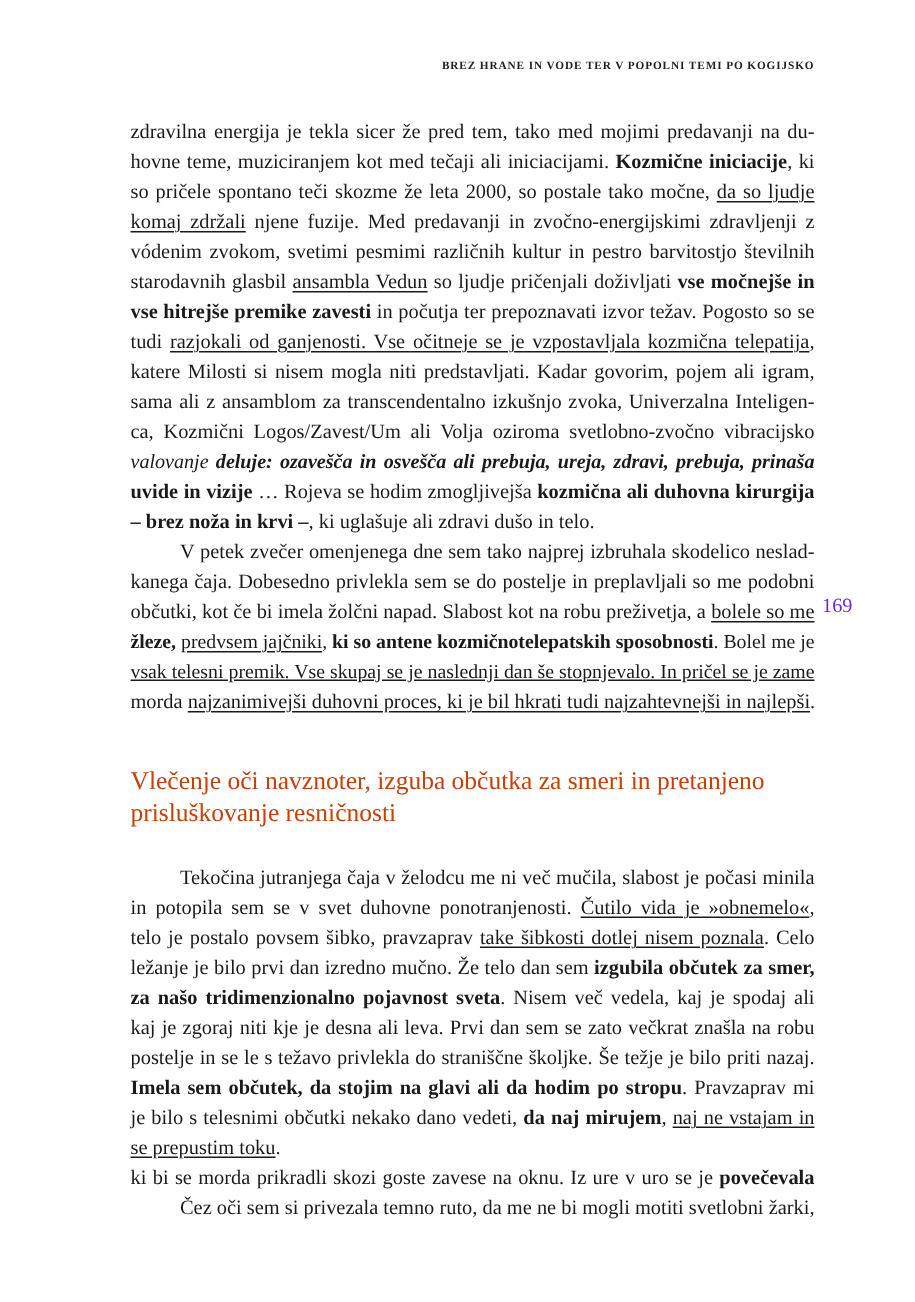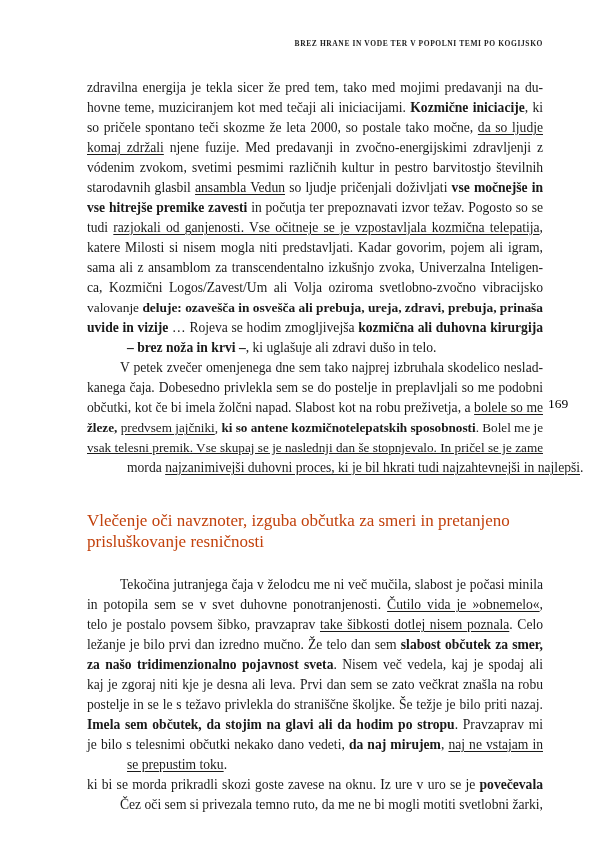--- a/index.html
+++ b/index.html
@@ -2,25 +2,25 @@
 <html><head>
 <meta charset="utf-8">
 <style>
   html, body { margin: 0; padding: 0; background: #ffffff; }
   body { width: 610px; height: 868px; position: relative; overflow: hidden;
          font-family: "DejaVu Serif", "Liberation Serif", serif; color: #1a1a1a; }
   .running-head { position: absolute; top: 39px; right: 67px; font-size: 7.5px;
          letter-spacing: 0.6px; font-weight: bold; color: #222; white-space: nowrap;
          font-family: "Liberation Serif", serif; }
   .page-number { position: absolute; left: 548px; top: 396px; font-size: 13.5px;
-         font-family: "Liberation Serif", serif; color: #000000; }
+         font-family: "Liberation Serif", serif; color: #6d28d9; }
   .block { position: absolute; left: 87px; width: 456px; }
   .line { height: 20px; line-height: 20px; font-size: 13.6px; white-space: nowrap;
           font-family: "Liberation Serif", serif; display: flex; justify-content: space-between; }
-  .line.last { justify-content: flex-start; margin-left: 40px; }
+  .line.last { justify-content: flex-start; }
   .line .wrap { display: inline; text-align: justify; text-align-last: justify; width: 100%; }
   .line.last .wrap { text-align-last: left; }
   .line.indent .wrap { padding-left: 33px; box-sizing: border-box; }
   .b { font-weight: bold; }
   .u { text-decoration: underline; text-underline-offset: 2px; text-decoration-thickness: 1px; }
   .heading { position: absolute; left: 87px; top: 510px; width: 470px;
          font-family: "Liberation Serif", serif; font-weight: normal; font-size: 17px; line-height: 21px; color: #c2410c; }
   #block1 { top: 78px; }
   #block2 { top: 575px; }
 </style>
@@ -56,21 +56,21 @@
     </div>
     <div class="line">
       <div class="wrap"><span>katere Milosti si nisem mogla niti predstavljati. Kadar govorim, pojem ali igram,</span></div>
     </div>
     <div class="line">
       <div class="wrap"><span>sama ali z ansamblom za transcendentalno izkušnjo zvoka, Univerzalna Inteligen-</span></div>
     </div>
     <div class="line">
       <div class="wrap"><span>ca, Kozmični Logos/Zavest/Um ali Volja oziroma svetlobno-zvočno vibracijsko</span></div>
     </div>
-    <div class="line" style="font-size: 13.4px;">
+    <div class="line" style="font-size: 13.4px; font-style: italic;">
       <div class="wrap"><span>valovanje </span><span class="b">deluje: ozavešča in osvešča ali prebuja, ureja, zdravi, prebuja, prinaša</span></div>
     </div>
     <div class="line">
       <div class="wrap"><span class="b">uvide in vizije</span><span> … Rojeva se hodim zmogljivejša </span><span class="b">kozmična ali duhovna kirurgija</span></div>
     </div>
     <div class="line last">
       <div class="wrap"><span class="b">– brez noža in krvi –</span><span>, ki uglašuje ali zdravi dušo in telo.</span></div>
     </div>
     <div class="line indent">
       <div class="wrap"><span>V petek zvečer omenjenega dne sem tako najprej izbruhala skodelico neslad-</span></div>
@@ -103,21 +103,21 @@
     <div class="line indent">
       <div class="wrap"><span>Tekočina jutranjega čaja v želodcu me ni več mučila, slabost je počasi minila</span></div>
     </div>
     <div class="line">
       <div class="wrap"><span>in potopila sem se v svet duhovne ponotranjenosti. </span><span class="u">Čutilo vida je »obnemelo«</span><span>,</span></div>
     </div>
     <div class="line">
       <div class="wrap"><span>telo je postalo povsem šibko, pravzaprav </span><span class="u">take šibkosti dotlej nisem poznala</span><span>. Celo</span></div>
     </div>
     <div class="line">
-      <div class="wrap"><span>ležanje je bilo prvi dan izredno mučno. Že telo dan sem </span><span class="b">slabost občutek za smer,</span></div>
+      <div class="wrap"><span>ležanje je bilo prvi dan izredno mučno. Že telo dan sem </span><span class="b">izgubila občutek za smer,</span></div>
     </div>
     <div class="line">
       <div class="wrap"><span class="b">za našo tridimenzionalno pojavnost sveta</span><span>. Nisem več vedela, kaj je spodaj ali</span></div>
     </div>
     <div class="line">
       <div class="wrap"><span>kaj je zgoraj niti kje je desna ali leva. Prvi dan sem se zato večkrat znašla na robu</span></div>
     </div>
     <div class="line">
       <div class="wrap"><span>postelje in se le s težavo privlekla do straniščne školjke. Še težje je bilo priti nazaj.</span></div>
     </div>

